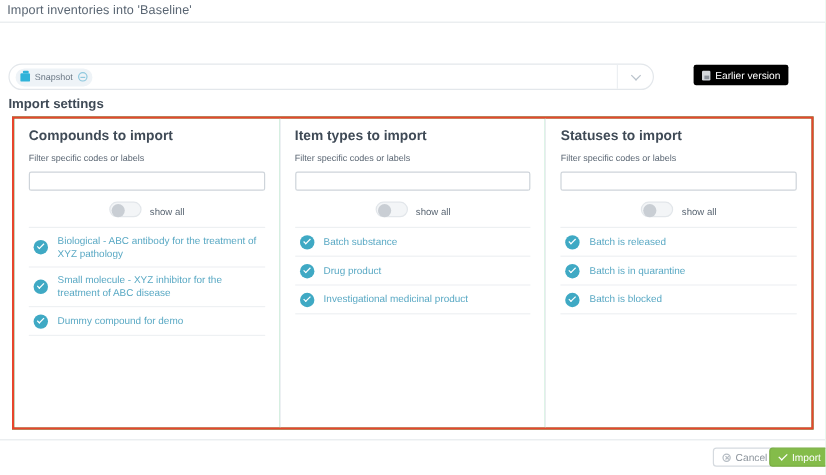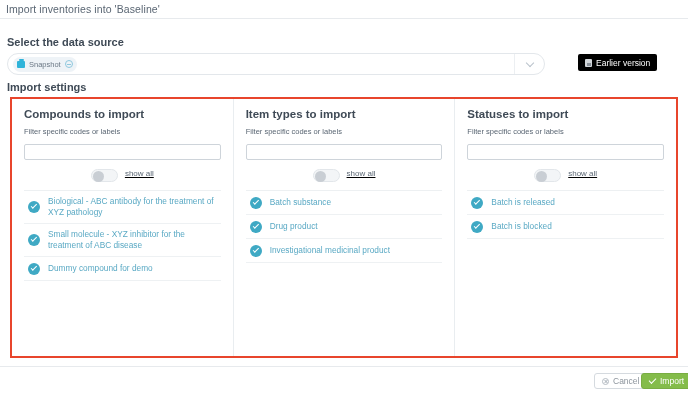--- a/index.html
+++ b/index.html
@@ -133,25 +133,24 @@
   .filter-input {
     width: 100%; height: 16px;
     border: 1px solid #ced4da; border-radius: 2px;
     background: #ffffff;
     font-size: 8px; color: #3f4a56;
     padding: 0 4px;
     font-family: "Liberation Sans", sans-serif;
     outline: none;
   }
   .toggle-row {
-    display: flex; align-items: flex-start; justify-content: center;
+    display: flex; align-items: flex-end; justify-content: center;
     gap: 7px;
     margin-top: 9px; padding-bottom: 8px;
     border-bottom: 1px solid #edf0f2;
-    text-decoration: underline;
   }
   .switch {
     width: 27px; height: 13px; border-radius: 7px;
     background: #f3f5f7; border: 1px solid #e2e6ea;
     position: relative;
     flex: none;
   }
   .switch .knob {
     position: absolute; left: 1px; top: 1px;
     width: 11px; height: 11px; border-radius: 50%;
@@ -235,21 +234,20 @@
 </style>
 </head>
 <body>
 
 <div id="app">
 
   <div class="titlebar">
     <div class="title">Import inventories into 'Baseline'</div>
   </div>
 
-  <div class="section-label" id="lbl-datasource">Select the data source</div>
 
   <div class="ds-row">
     <div class="ds-select">
       <span class="chip">
         <span class="chip-icon"></span>
         <span class="chip-label">Snapshot</span>
         <span class="chip-remove"></span>
       </span>
       <span class="ds-caret">
         <span class="caret-glyph"></span>
@@ -327,20 +325,24 @@
           </span>
         <span class="switch-label">show all</span>
       </div>
       <div class="list">
         <div class="list-item">
           <span class="check"></span>
           <span class="item-label">Batch is released</span>
         </div>
         <div class="list-item">
           <span class="check"></span>
+          <span class="item-label">Batch is in quarantine</span>
+        </div>
+        <div class="list-item">
+          <span class="check"></span>
           <span class="item-label">Batch is blocked</span>
         </div>
       </div>
     </div>
 
   </div>
 
   <div class="footer">
     <button class="btn btn-cancel">
       <span class="ic"></span>

